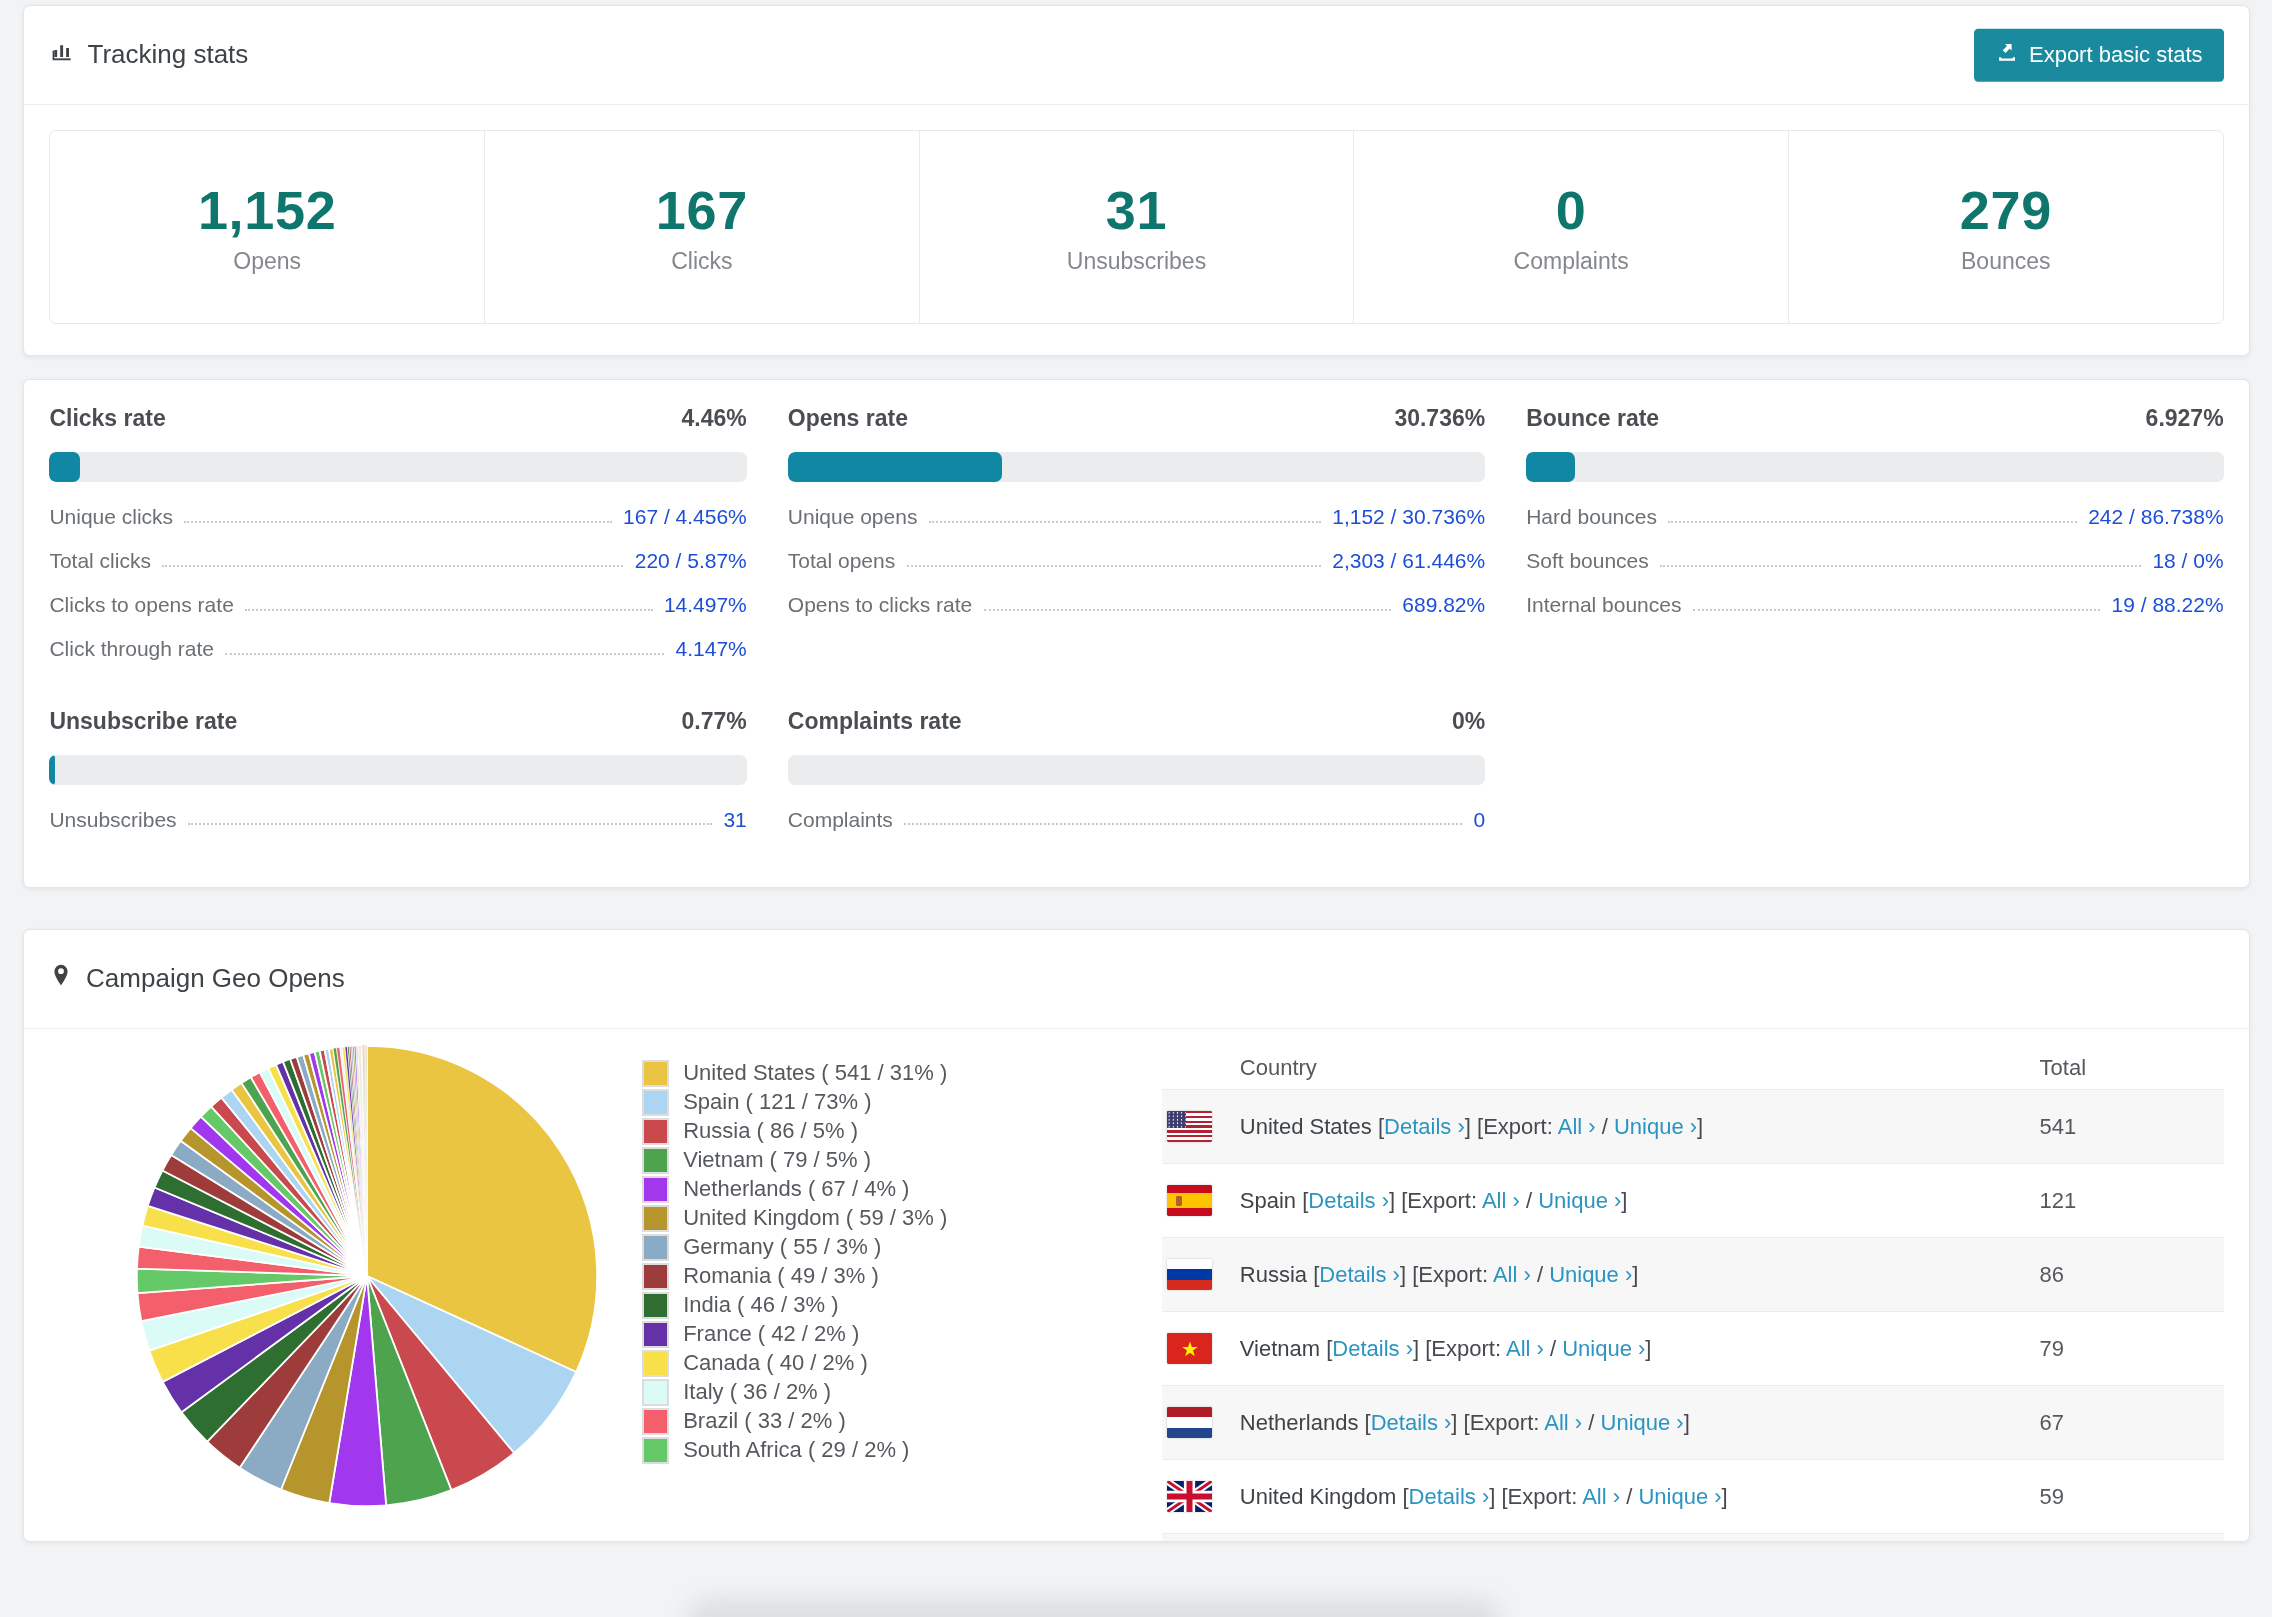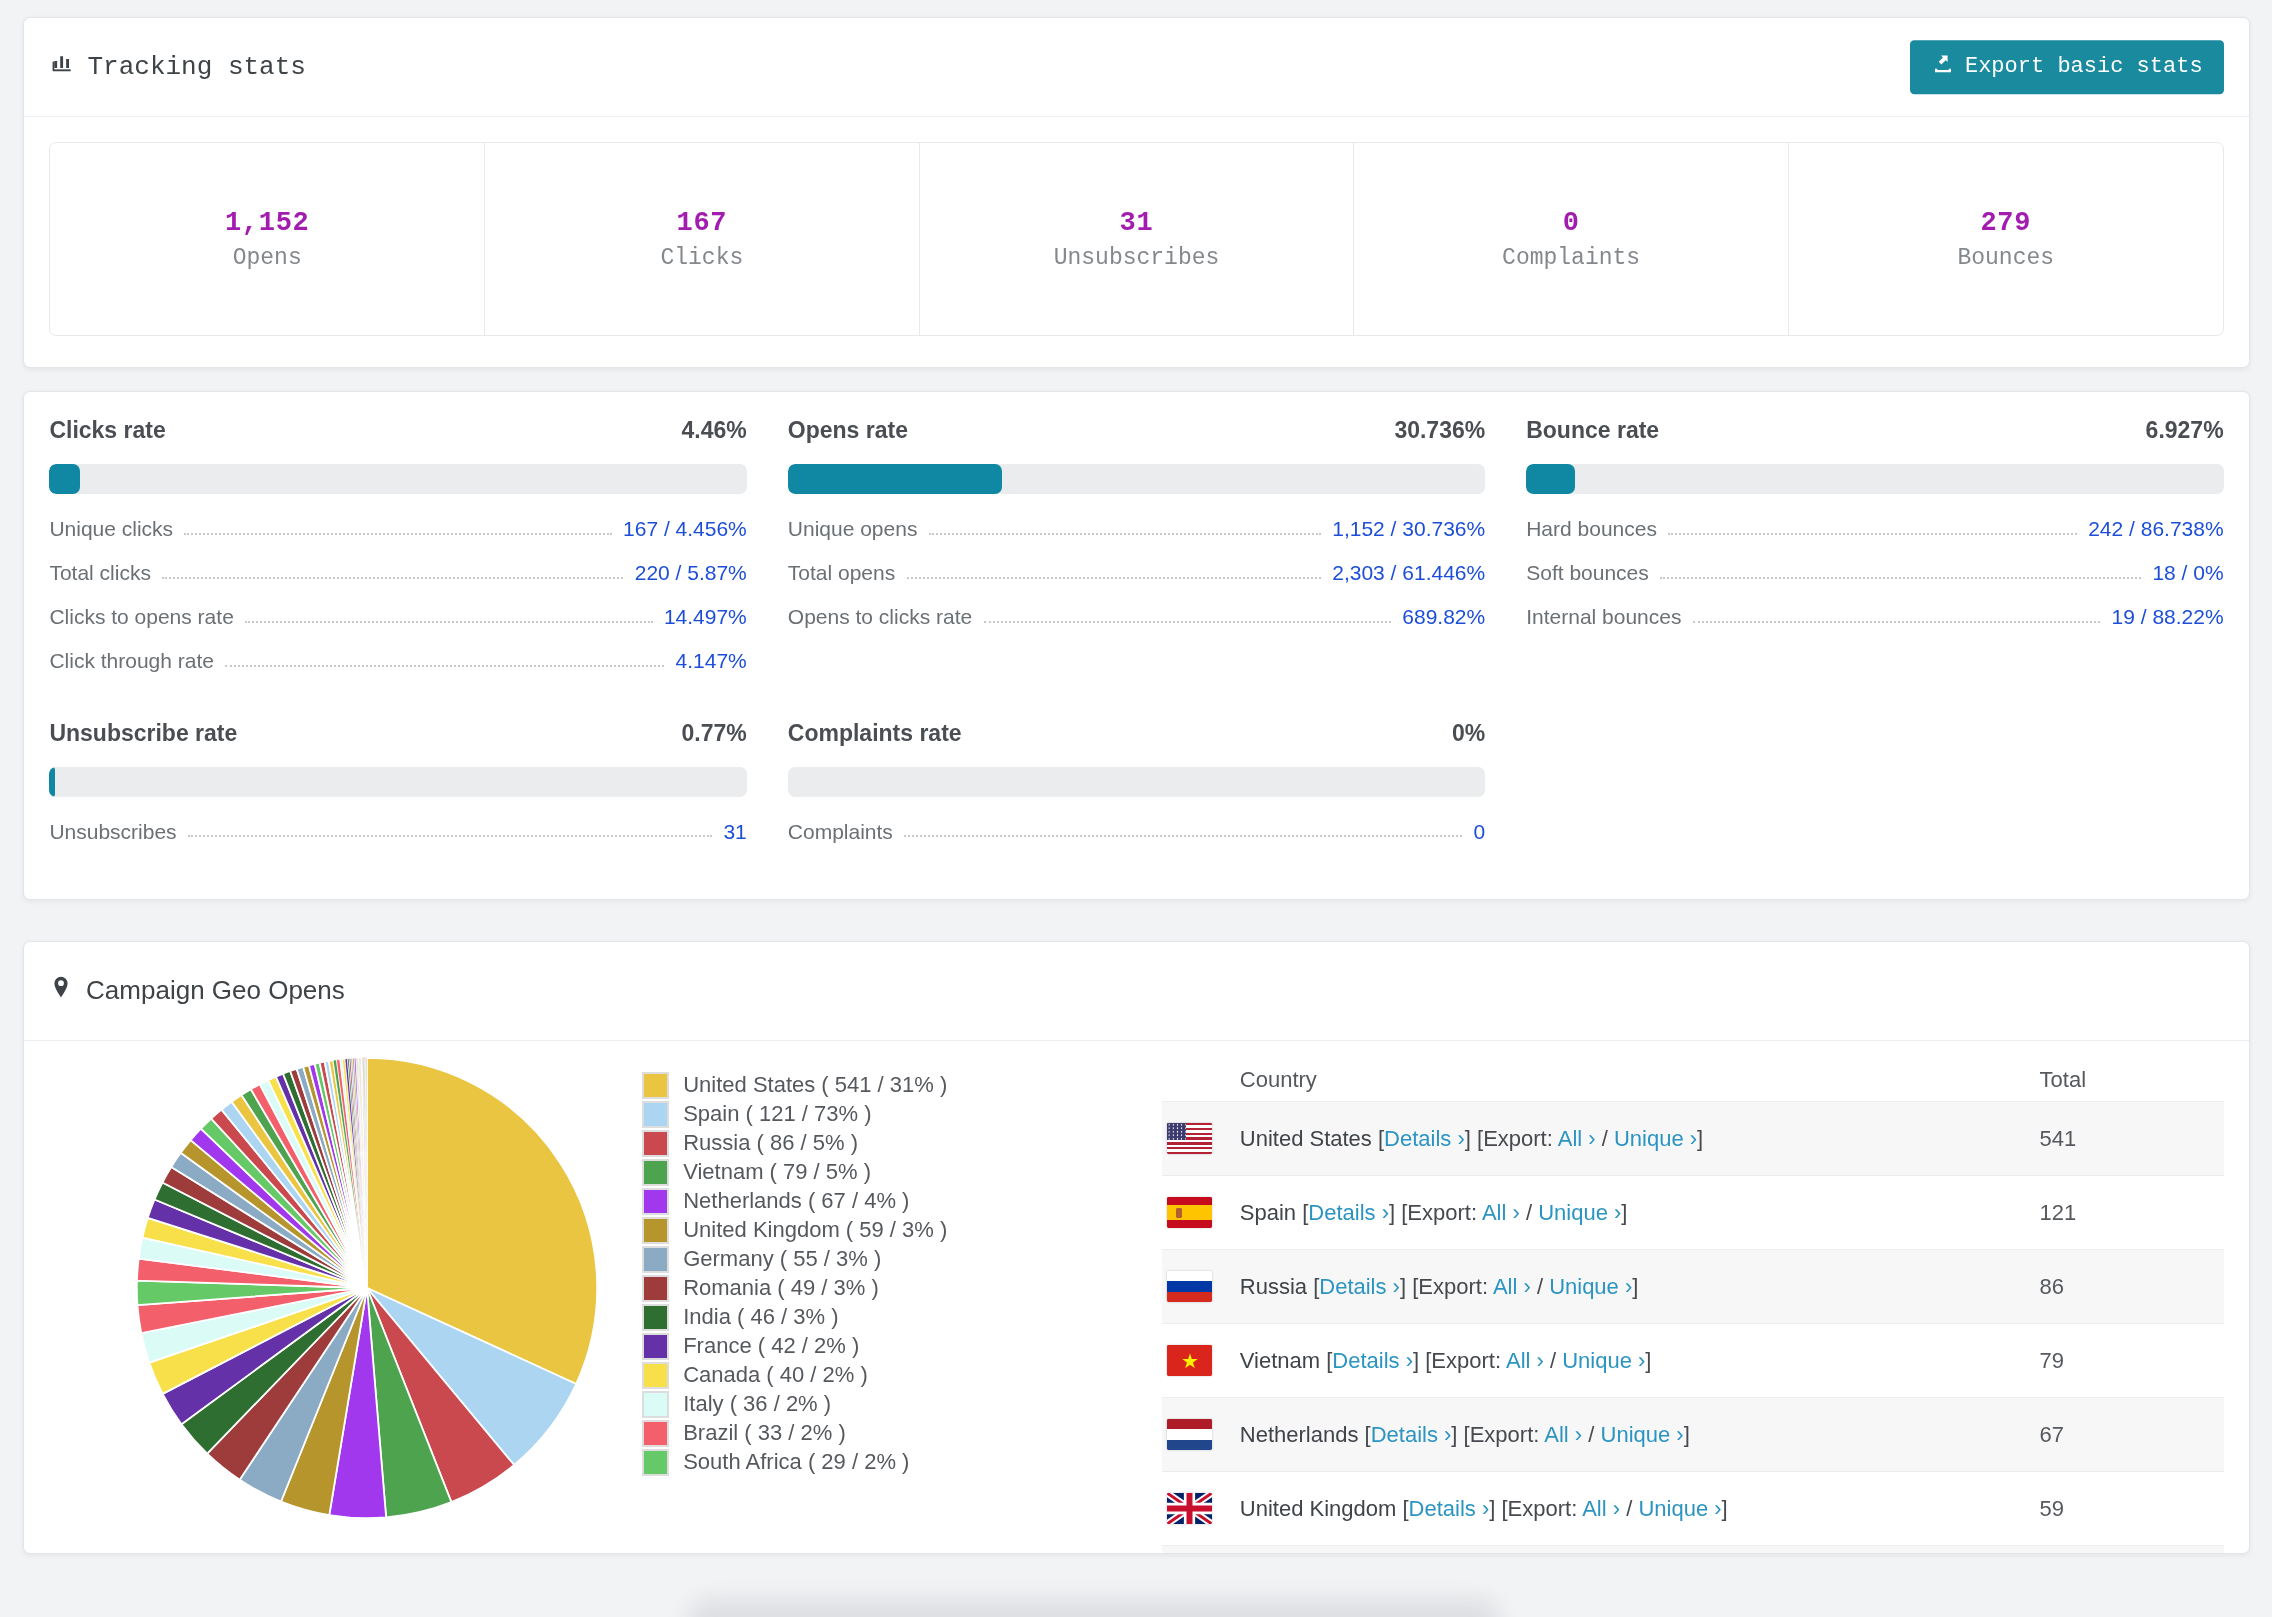--- a/index.html
+++ b/index.html
@@ -1,30 +1,30 @@
 <!DOCTYPE html>
 <html style="font-size:11.3px"><head>
 <meta charset="utf-8">
 <style>
   html,body{margin:0;padding:0;width:2273px;height:1618px;overflow:hidden;
     background:#f2f3f5;font-family:"Liberation Sans","DejaVu Sans",sans-serif;}
   .card{background:#fff;border:0.7px solid #e2e5e9;border-radius:7px;
     box-shadow:0 1.4px 4.2px rgba(40,50,60,.07);margin:0 23px;position:relative;}
-  #card-tracking{margin-top:17px;font-family:Liberation Mono, monospace;}
+  #card-tracking{margin-top:5px;}
   .card-header{display:flex;align-items:center;padding:21px 25.4px;border-bottom:1.4px solid #eceef0;position:relative;min-height:56px;}
   .card-title{font-size:26px;color:#3e4347;display:flex;align-items:center;gap:12.7px;}
   .card-title svg{flex:none;}
   .btn-export{position:absolute;right:25.4px;top:50%;transform:translateY(-50%);
     background:#1a8a9e;color:#fff;border:none;border-radius:4.2px;font-size:22px;
     font-family:inherit;padding:11.3px 21px;display:flex;align-items:center;gap:10px;cursor:pointer;}
   
   .summary-box{margin:25.4px 25.4px 31px;border:0.7px solid #e7e9eb;border-radius:7px;display:flex;}
   .sum-cell{flex:1;height:192px;display:flex;flex-direction:column;align-items:center;justify-content:center;}
   .sum-cell + .sum-cell{border-left:0.7px solid #e7e9eb;}
-  .sum-value{font-size:27px;font-weight:700;color:#a21caf;letter-spacing:0.7px;}
+  .sum-value{font-size:54px;font-weight:700;color:#0f766e;letter-spacing:0.7px;}
   .sum-label{font-size:23px;color:#84888c;margin-top:7px;}
   
   #card-rates{margin-top:22.6px;padding:25.4px 25.4px 45px;}
   .rates-grid{display:grid;grid-template-columns:repeat(3,1fr);column-gap:41px;row-gap:37px;}
   .sec-head{display:flex;justify-content:space-between;align-items:baseline;}
   .sec-title,.sec-value{font-size:23px;font-weight:700;color:#4a4e53;}
   .bar-track{margin-top:20px;height:30px;border-radius:7px;background:#eaecee;overflow:hidden;}
   .bar-fill{height:100%;background:#1088a4;border-radius:7px;}
   .sec-rows{margin-top:12.7px;}
   .stat-row{display:flex;align-items:flex-end;padding:10px 0;}

